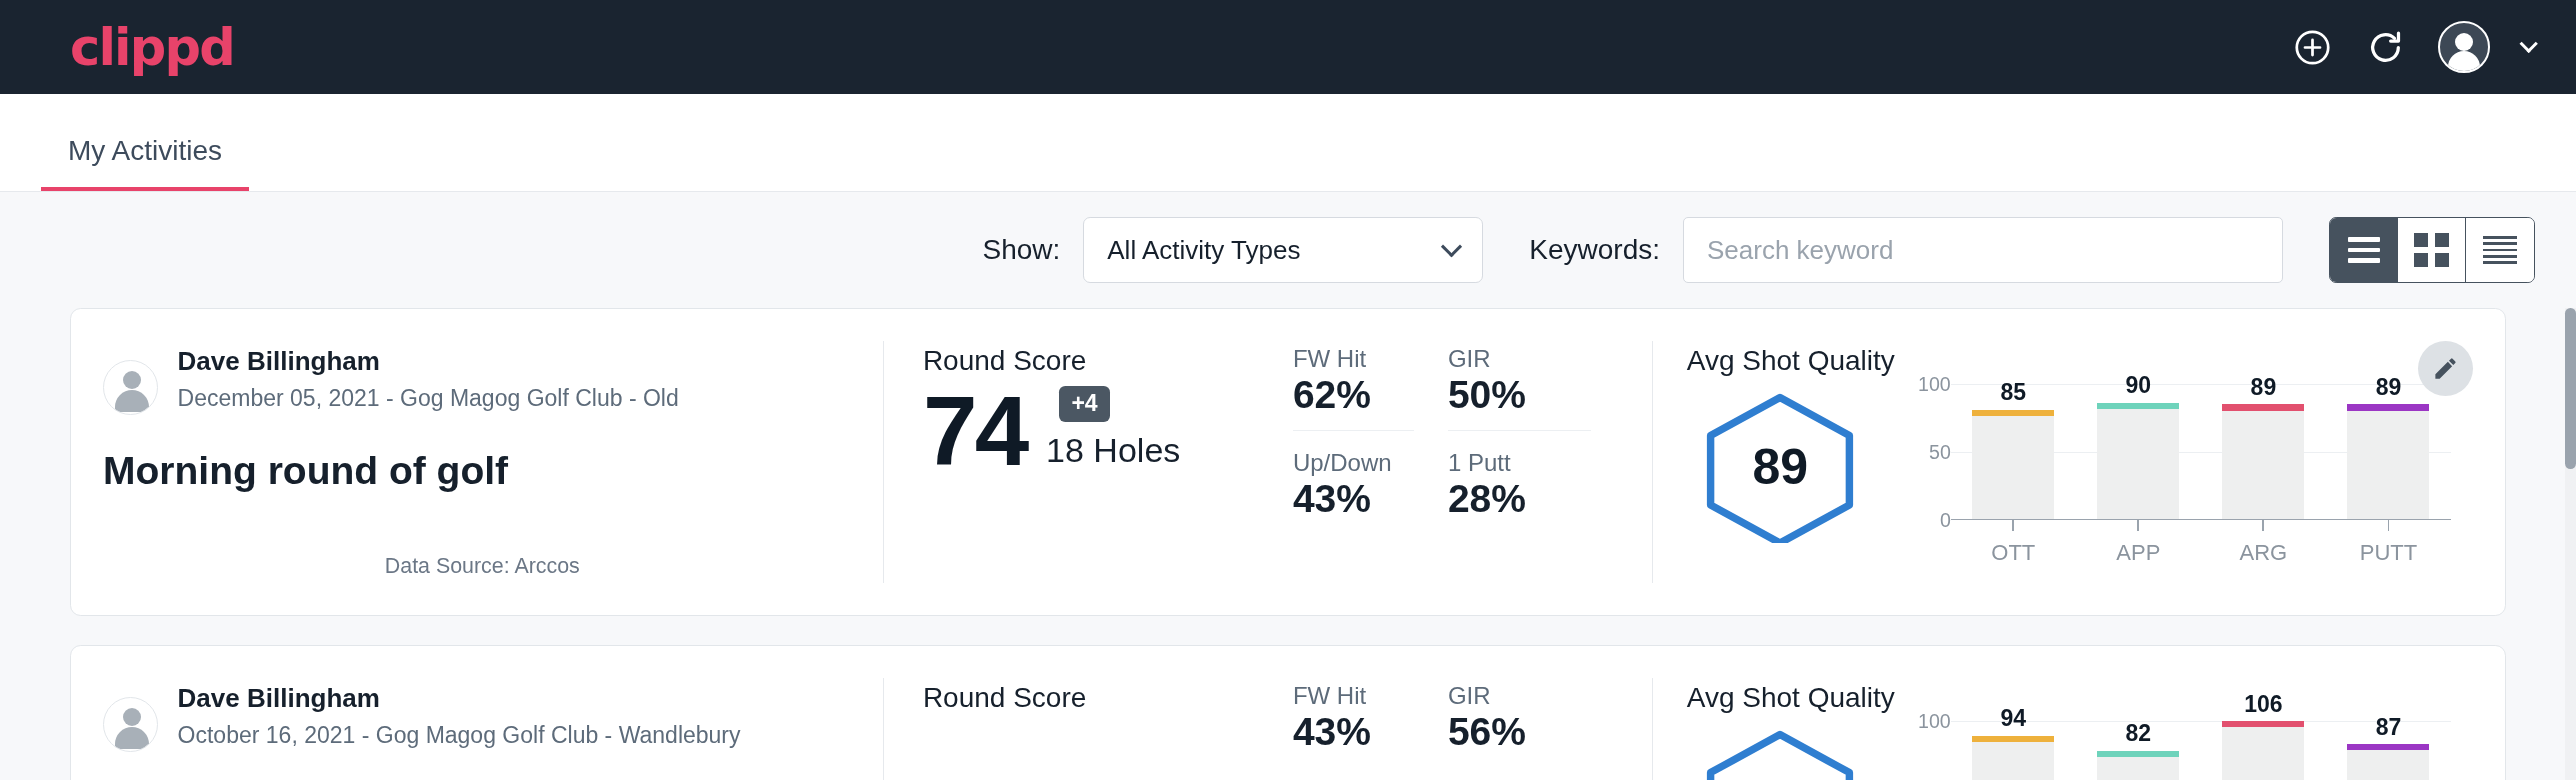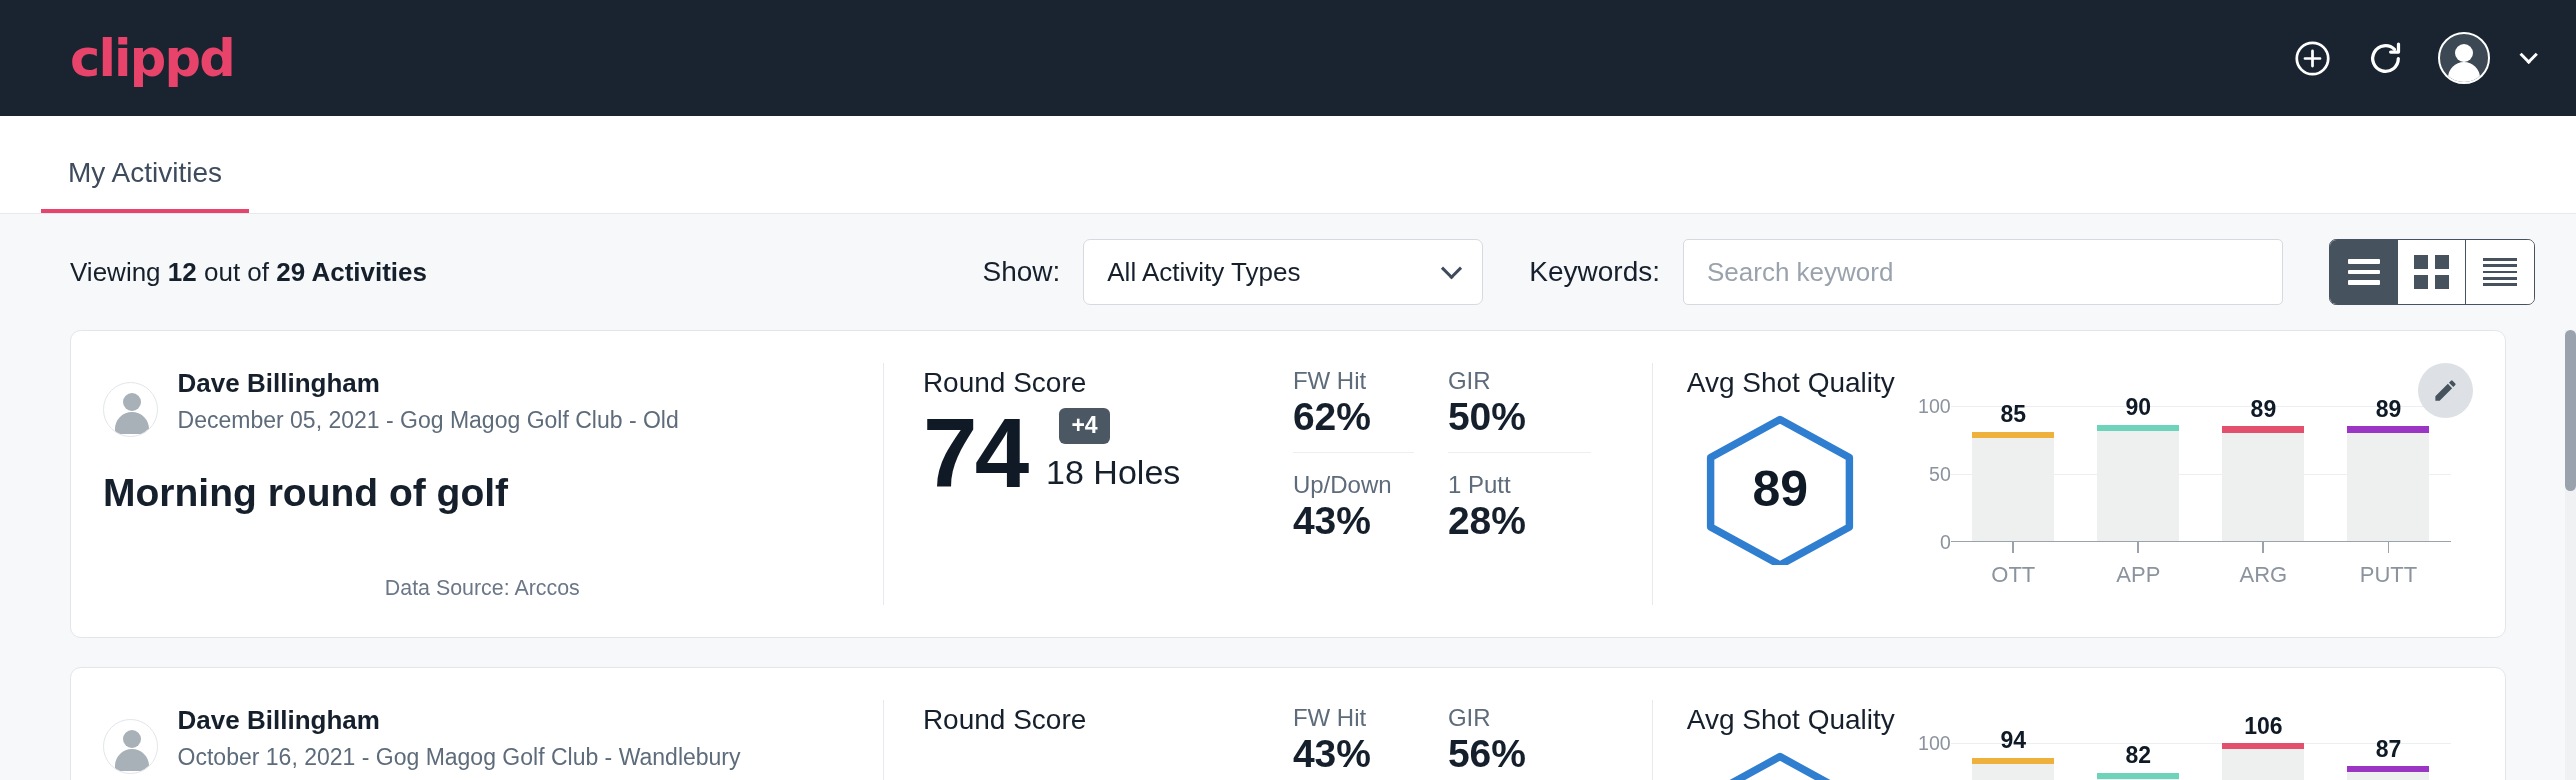--- a/index.html
+++ b/index.html
@@ -5,21 +5,21 @@
   * { box-sizing: border-box; margin: 0; padding: 0; }
   html, body {
     width: 2576px; height: 780px;
     font-family: "Liberation Sans", sans-serif;
     background: #f7f8fa;
     overflow: hidden;
   }
 
   
   .navbar {
-    height: 116px;
+    height: 94px;
     background: #1a2430;
     display: flex;
     align-items: center;
     padding: 0 41px 0 70px;
   }
   .logo {
     font-size: 51px;
     font-weight: 700;
     color: #e8436a;
     letter-spacing: -1.8px;
@@ -274,23 +274,20 @@
   </div>
 </div>
 
 <div class="tabbar">
   <div class="tab active">
     <span>My Activities</span>
   </div>
 </div>
 
 <div class="filterbar">
-  <div class="viewing">
-    <span>Viewing </span><b>12</b><span> out of </span><b>29 Activities</b>
-  </div>
 
   <div class="fb-spacer"></div>
 
   <span class="fb-label">Show:</span>
   <div class="select-box">
     <span>All Activity Types</span>
     <span class="sel-chev"></span>
   </div>
 
   <span class="fb-label" style="margin-left:46px">Keywords:</span>

